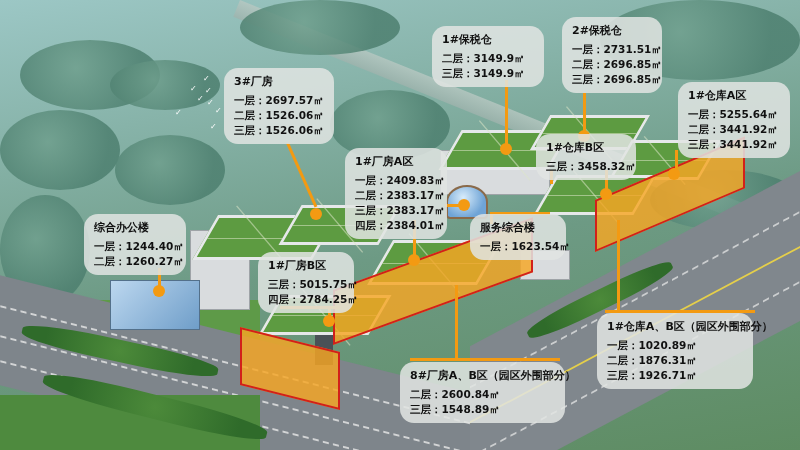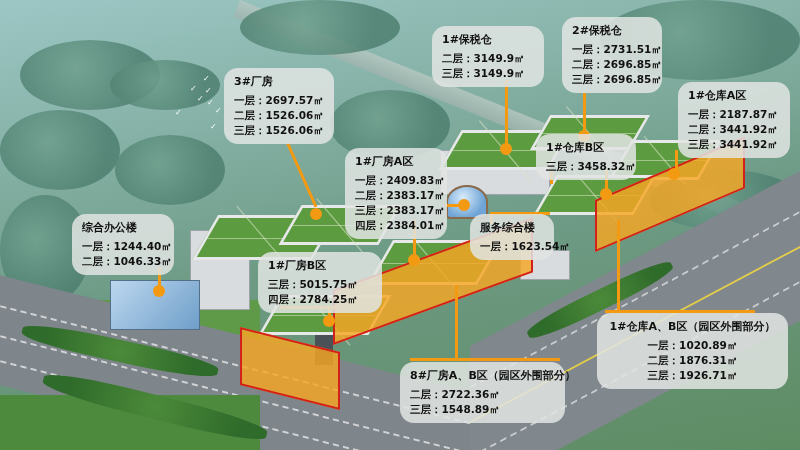--- a/index.html
+++ b/index.html
@@ -161,59 +161,59 @@
 
 <div class="callout" style="left:224px;top:68px;width:110px;">
   <div class="title">3#厂房</div>
   <span class="row"><span>一层：</span><span>2697.57㎡</span></span>
   <span class="row"><span>二层：</span><span>1526.06㎡</span></span>
   <span class="row"><span>三层：</span><span>1526.06㎡</span></span>
 </div>
 
 <div class="callout" style="left:678px;top:82px;width:112px;">
   <div class="title">1#仓库A区</div>
-  <span class="row"><span>一层：</span><span>2187.87㎡</span></span>
+  <span class="row"><span>一层：</span><span>5255.64㎡</span></span>
   <span class="row"><span>二层：</span><span>3441.92㎡</span></span>
   <span class="row"><span>三层：</span><span>3441.92㎡</span></span>
 </div>
 
 <div class="callout" style="left:536px;top:134px;width:100px;">
   <div class="title">1#仓库B区</div>
   <span class="row"><span>三层：</span><span>3458.32㎡</span></span>
 </div>
 
 <div class="callout" style="left:345px;top:148px;width:102px;">
   <div class="title">1#厂房A区</div>
   <span class="row"><span>一层：</span><span>2409.83㎡</span></span>
   <span class="row"><span>二层：</span><span>2383.17㎡</span></span>
   <span class="row"><span>三层：</span><span>2383.17㎡</span></span>
   <span class="row"><span>四层：</span><span>2384.01㎡</span></span>
 </div>
 
-<div class="callout" style="left:72px;top:214px;width:102px;">
+<div class="callout" style="left:84px;top:214px;width:102px;">
   <div class="title">综合办公楼</div>
   <span class="row"><span>一层：</span><span>1244.40㎡</span></span>
-  <span class="row"><span>二层：</span><span>1046.33㎡</span></span>
-</div>
-
-<div class="callout" style="left:258px;top:252px;width:124px;">
+  <span class="row"><span>二层：</span><span>1260.27㎡</span></span>
+</div>
+
+<div class="callout" style="left:258px;top:252px;width:96px;">
   <div class="title">1#厂房B区</div>
   <span class="row"><span>三层：</span><span>5015.75㎡</span></span>
   <span class="row"><span>四层：</span><span>2784.25㎡</span></span>
 </div>
 
-<div class="callout" style="left:470px;top:214px;width:84px;">
+<div class="callout" style="left:470px;top:214px;width:96px;">
   <div class="title">服务综合楼</div>
   <span class="row"><span>一层：</span><span>1623.54㎡</span></span>
 </div>
 
-<div class="callout" style="left:597px;top:313px;width:191px;text-align:center;">
+<div class="callout" style="left:597px;top:313px;width:156px;">
   <div class="title">1#仓库A、B区（园区外围部分）</div>
   <span class="row"><span>一层：</span><span>1020.89㎡</span></span>
   <span class="row"><span>二层：</span><span>1876.31㎡</span></span>
   <span class="row"><span>三层：</span><span>1926.71㎡</span></span>
 </div>
 
 <div class="callout" style="left:400px;top:362px;width:165px;">
   <div class="title">8#厂房A、B区（园区外围部分）</div>
-  <span class="row"><span>二层：</span><span>2722.36㎡</span></span>
+  <span class="row"><span>二层：</span><span>2600.84㎡</span></span>
   <span class="row"><span>三层：</span><span>1548.89㎡</span></span>
 </div>
 
 </body></html>

